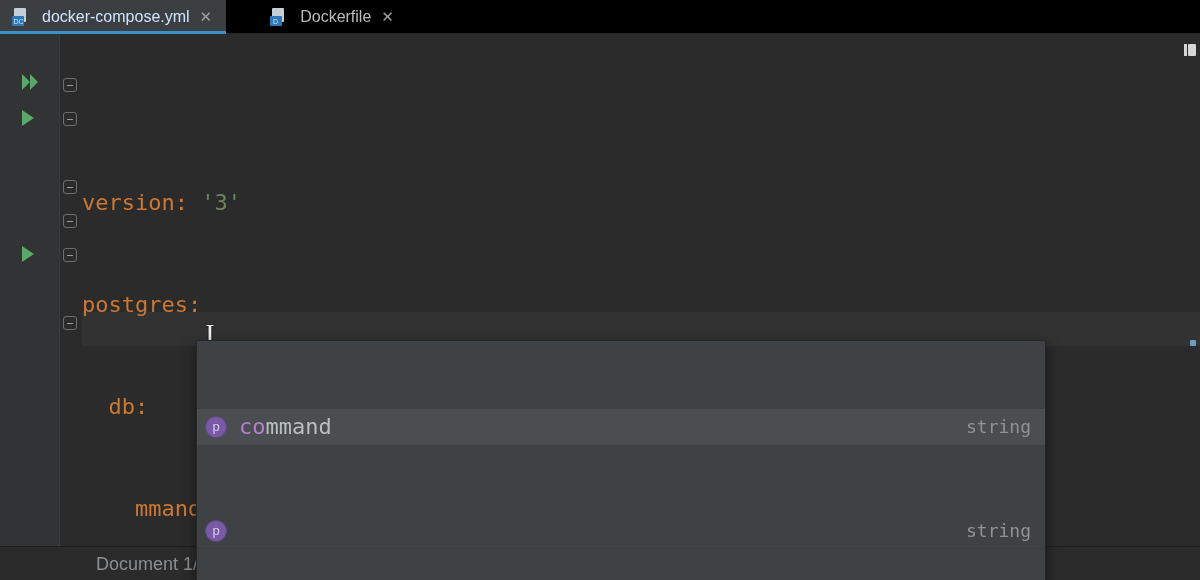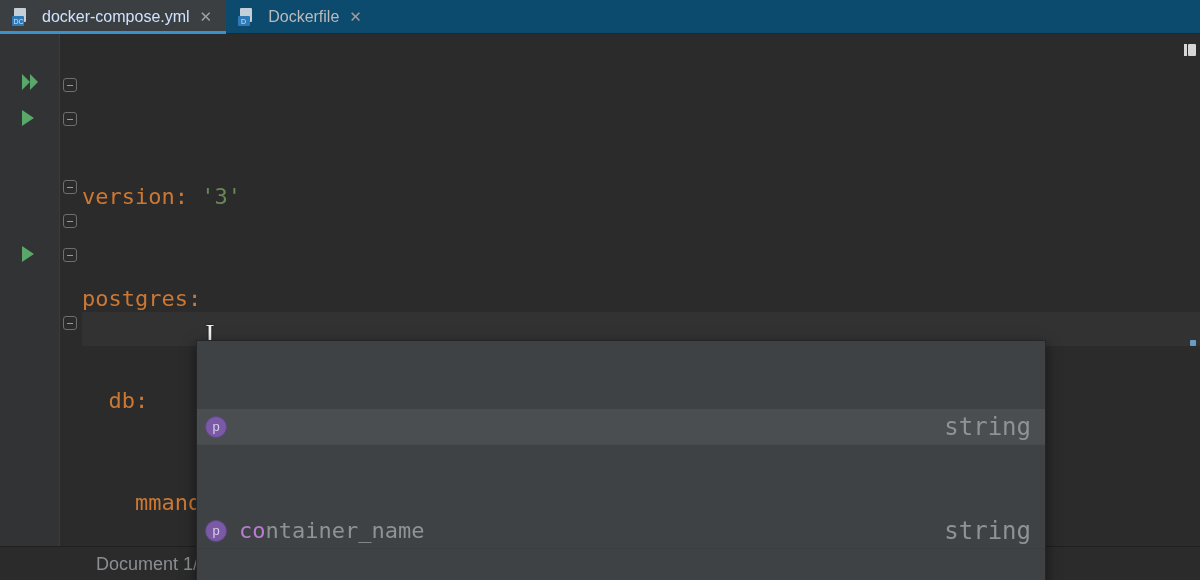--- a/index.html
+++ b/index.html
@@ -9,22 +9,23 @@
     font-family: "Menlo", "Consolas", monospace;
     color: #a9b7c6;
     font-size: 21px;
     position: relative;
   }
 
   
   .tabs {
     display: flex;
     height: 34px;
-    background: #0c4a6e;
+    background: #000000;
     border-bottom: 1px solid #242627;
+    gap: 32px;
   }
   .tab {
     display: flex;
     align-items: center;
     gap: 10px;
     padding: 0 14px 0 12px;
     position: relative;
     color: #bbbbbb;
     font: 16px/1 sans-serif;
     cursor: pointer;
@@ -73,21 +74,21 @@
     border-radius:3px;
     background:#2b2b2b;
     display:flex;align-items:center;justify-content:center;
   }
   .fold::before{
     content:"";
     width:6px;height:0;border-top:1px solid #9a9a9a;
   }
   .code{
     flex:1;
-    padding-top:10px;
+    padding-top:16px;
     position:relative;
     font-size:22px;
     line-height:34px;
     white-space:pre;
   }
   .line{height:34px;}
   .kw{color:#cc7832;}
   .col{color:#cc7832;}
   .str{color:#6a8759;}
   .ident{color:#a9b7c6;}
@@ -130,21 +131,21 @@
   .popup-row.sel{background:#4a4e50;color:#b9bfc2;}
   .p-badge{
     width:22px;height:22px;border-radius:50%;
     background:#7a5aa6;
     border:1px solid #5e4883;
     display:inline-flex;align-items:center;justify-content:center;
     color:#d9cfe8;font:13px/1 sans-serif;
   }
   .p-label{flex:0 0 auto;font-family:monospace;font-size:22px;}
   .p-label .hl{color:#b87dcf;}
-  .p-type{margin-left:auto;color:#8e9396;font-family:monospace;font-size:24px;}
+  .p-type{margin-left:auto;color:#8e9396;font-family:monospace;font-size:18px;}
 
   
   .right-marks{
     position:absolute;right:4px;top:10px;bottom:0;width:8px;
   }
   .mark{position:absolute;right:0;width:6px;height:4px;border-radius:1px;}
   .mark.pause{background:#d6d6d6;height:12px;top:0;width:8px;}
   .mark.pause::after{content:"";position:absolute;left:-4px;top:0;width:3px;height:12px;background:#d6d6d6;}
   .mark.caretm{background:#6a9bc3;height:6px;}
 
@@ -232,25 +233,25 @@
     
     
     
 
     <span class="text-cursor-icon" style="left:128px;top:300px">I</span>
 
     
     <div class="popup">
       <div class="popup-row sel">
         <span class="p-badge">p</span>
+        <span class="p-label"><span></span><span class="hl">co</span><span>mmand</span></span>
         <span class="p-type">string</span>
       </div>
       <div class="popup-row">
         <span class="p-badge">p</span>
-        <span class="p-label"><span></span><span class="hl">co</span><span>ntainer_name</span></span>
         <span class="p-type">string</span>
       </div>
       
       
     </div>
   </div>
 
   <div class="right-marks">
     <span class="mark pause"></span>
     <span class="mark caretm" style="top:296px"></span>

